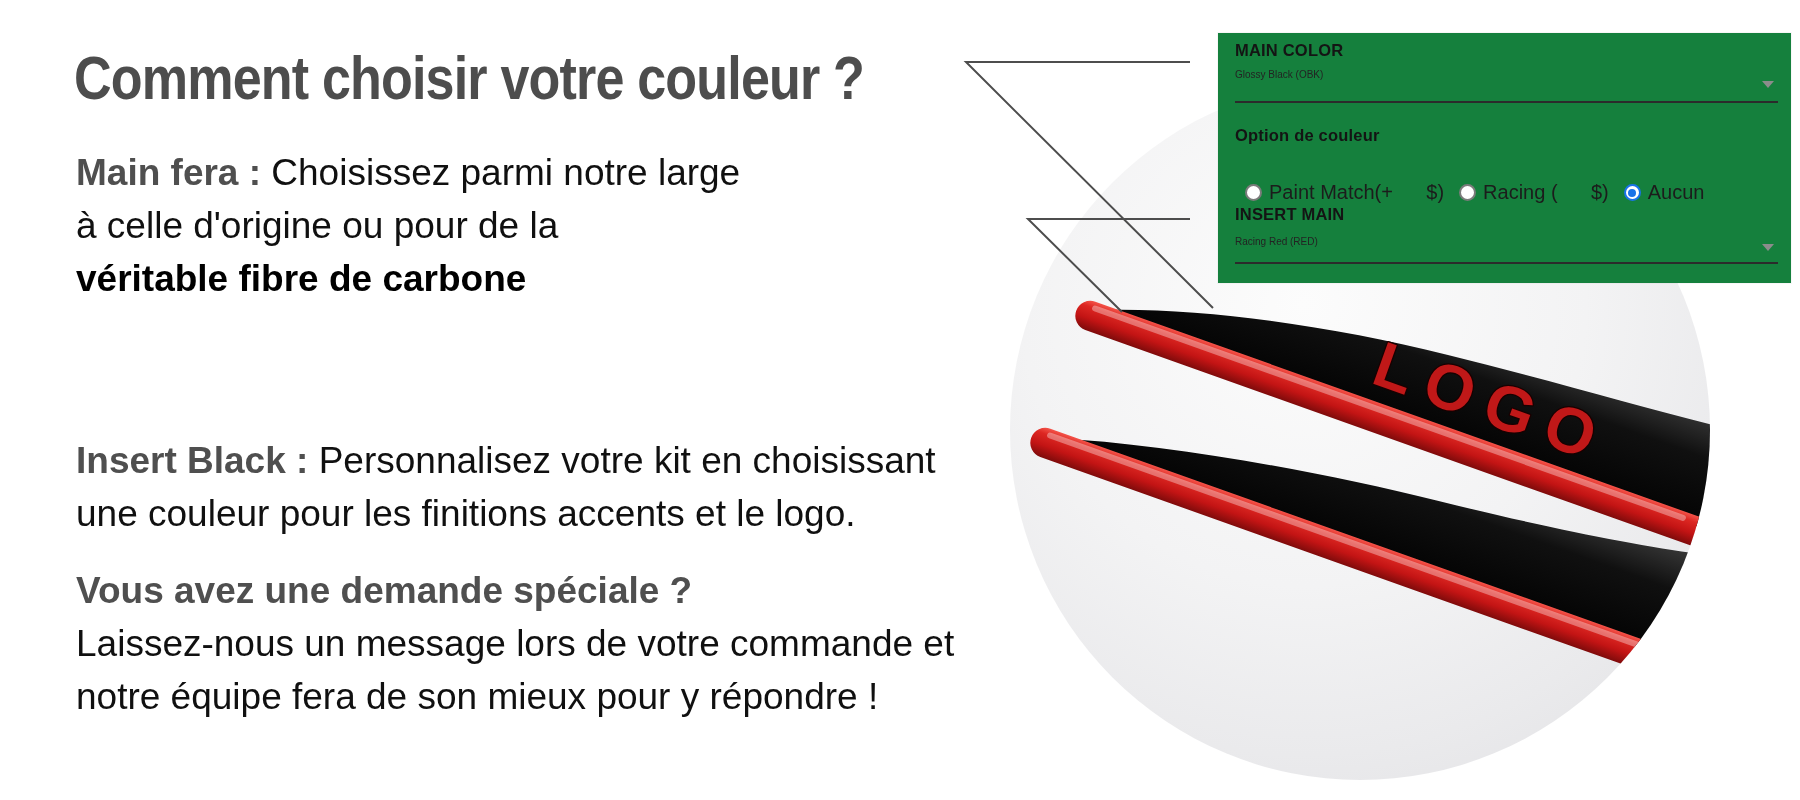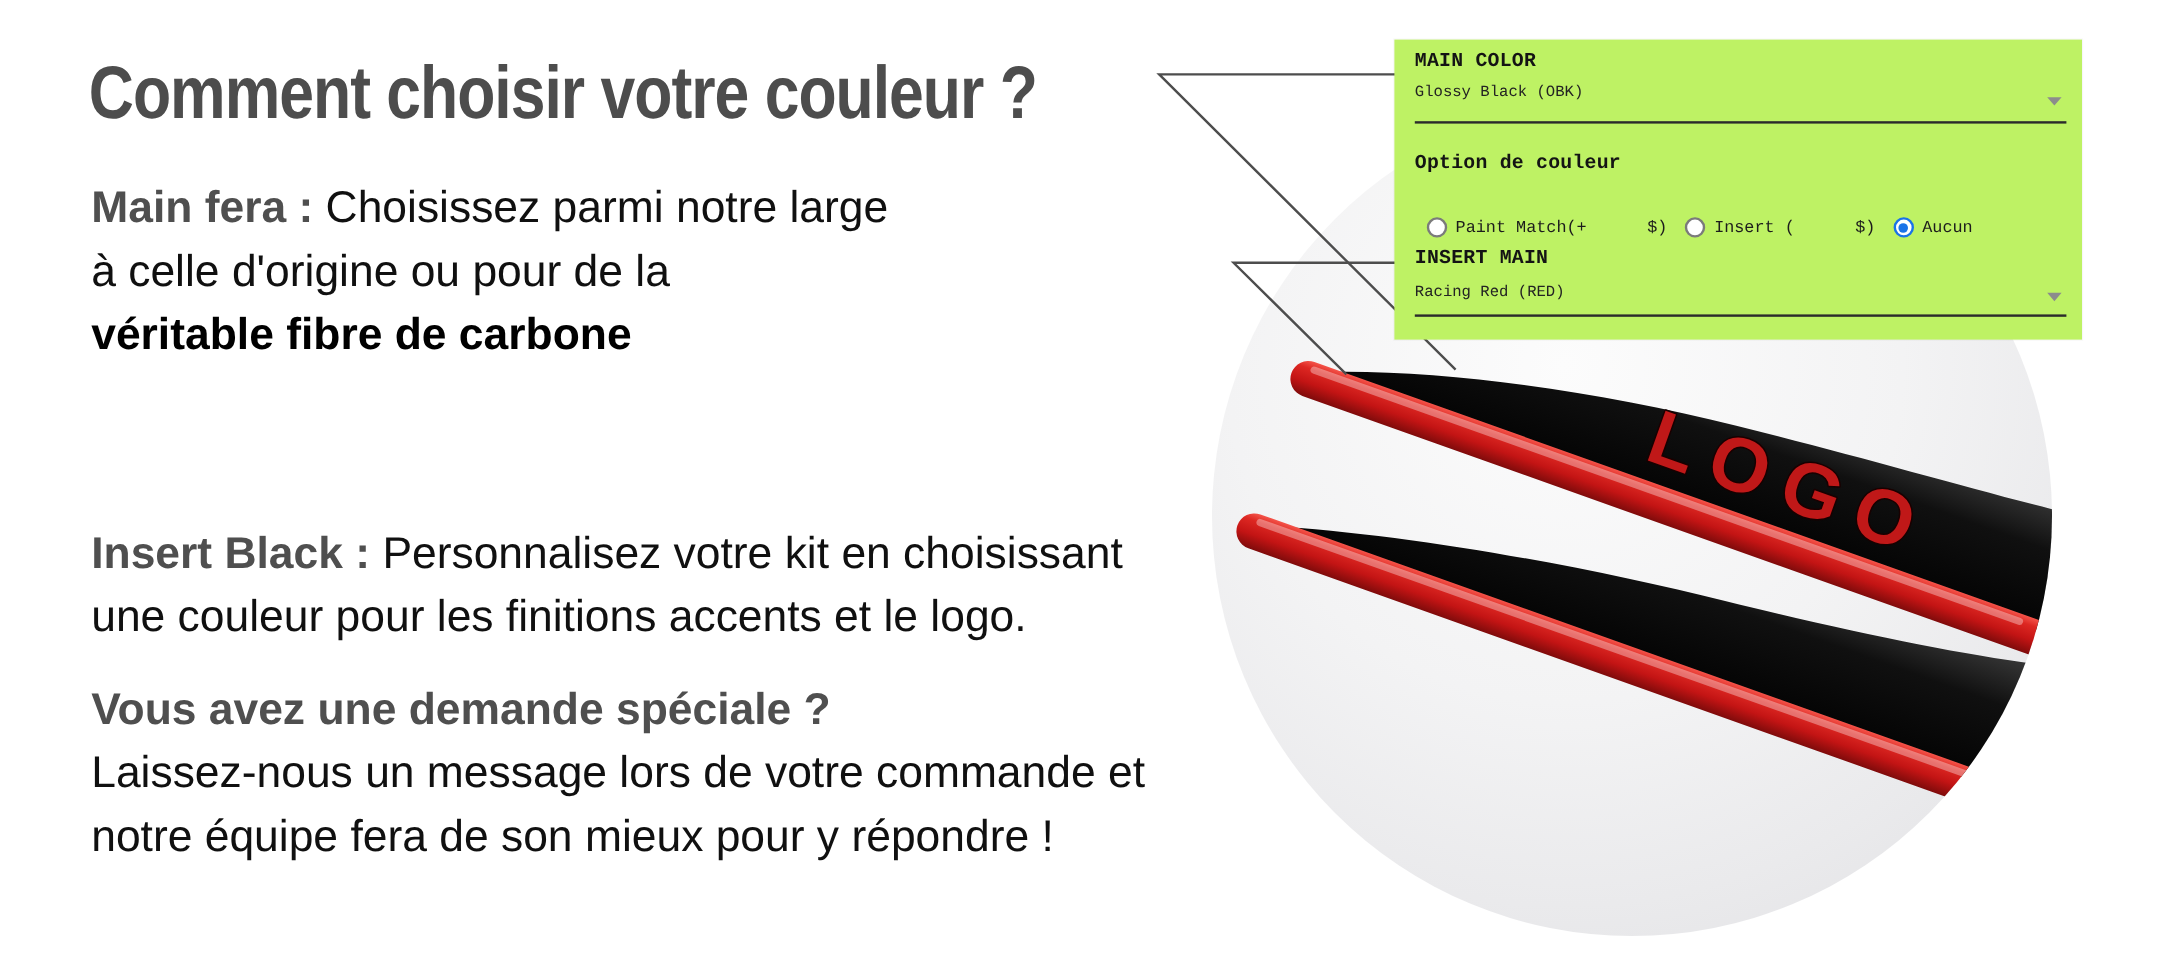--- a/index.html
+++ b/index.html
@@ -14,29 +14,29 @@
   .lead{font-weight:700;color:#4f4f4f;}
   .b{font-weight:700;color:#000;}
   #p1{top:146px;} #p2{top:434px;} #p3{top:564px;}
 
   
   .circle{position:absolute;left:1010px;top:80px;width:700px;height:700px;border-radius:50%;
     background:radial-gradient(circle at 42% 32%, #fcfcfc 0%, #f3f3f4 45%, #eaeaec 72%, #dfdfe2 100%);}
   .art{position:absolute;left:0;top:0;width:1800px;height:800px;}
 
   
-  .panel{position:absolute;left:1162px;top:33px;width:573px;height:250px;background:#bef264;
-    box-shadow:0 0 0 1px rgba(0,0,0,0.03);font-family:Liberation Mono, monospace;}
+  .panel{position:absolute;left:1218px;top:33px;width:573px;height:250px;background:#15803d;
+    box-shadow:0 0 0 1px rgba(0,0,0,0.03);}
   .panel *{box-sizing:border-box;}
   .p-label{position:absolute;left:17px;font-size:16.5px;font-weight:700;color:#141414;letter-spacing:.2px;white-space:pre;}
   .select-field{position:absolute;left:17px;right:13px;border-bottom:2px solid #2b2b2b;cursor:pointer;}
-  .select-value{position:absolute;left:0;top:0;font-size:13px;color:#232323;white-space:pre;}
+  .select-value{position:absolute;left:0;top:0;font-size:10px;color:#232323;white-space:pre;}
   .caret{position:absolute;right:4px;width:0;height:0;border-left:6px solid transparent;
     border-right:6px solid transparent;border-top:7px solid #8c8c8c;}
-  .radio-row{position:absolute;left:27px;top:148px;display:flex;align-items:flex-start;font-size:14px;color:#1c1c1c;}
+  .radio-row{position:absolute;left:27px;top:148px;display:flex;align-items:flex-start;font-size:20px;color:#1c1c1c;}
   .opt{display:flex;align-items:center;margin-right:15px;cursor:pointer;}
   .opt .radio{width:17px;height:17px;border:2px solid #7b7b7b;border-radius:50%;background:#fff;
     box-sizing:border-box;margin-right:7px;flex:0 0 auto;position:relative;}
   .opt .radio.sel{border-color:#1a73e8;}
   .opt .radio.sel::after{content:"";position:absolute;inset:2.5px;background:#1a73e8;border-radius:50%;}
   .opt .olabel{white-space:pre;}
 </style>
 </head>
 <body>
 
@@ -111,21 +111,21 @@
     </div>
 
     <div class="p-label" style="top:93px;">Option de couleur</div>
     <div class="radio-row">
       <div class="opt">
         <span class="radio"></span>
         <span class="olabel">Paint Match(+      $)</span>
       </div>
       <div class="opt">
         <span class="radio"></span>
-        <span class="olabel">Insert (      $)</span>
+        <span class="olabel">Racing (      $)</span>
       </div>
       <div class="opt">
         <span class="radio sel"></span>
         <span class="olabel">Aucun</span>
       </div>
     </div>
 
     <div class="p-label" style="top:172px;">INSERT MAIN</div>
     <div class="select-field" style="top:203px;height:28px;">
       <div class="select-value">Racing Red (RED)</div>

